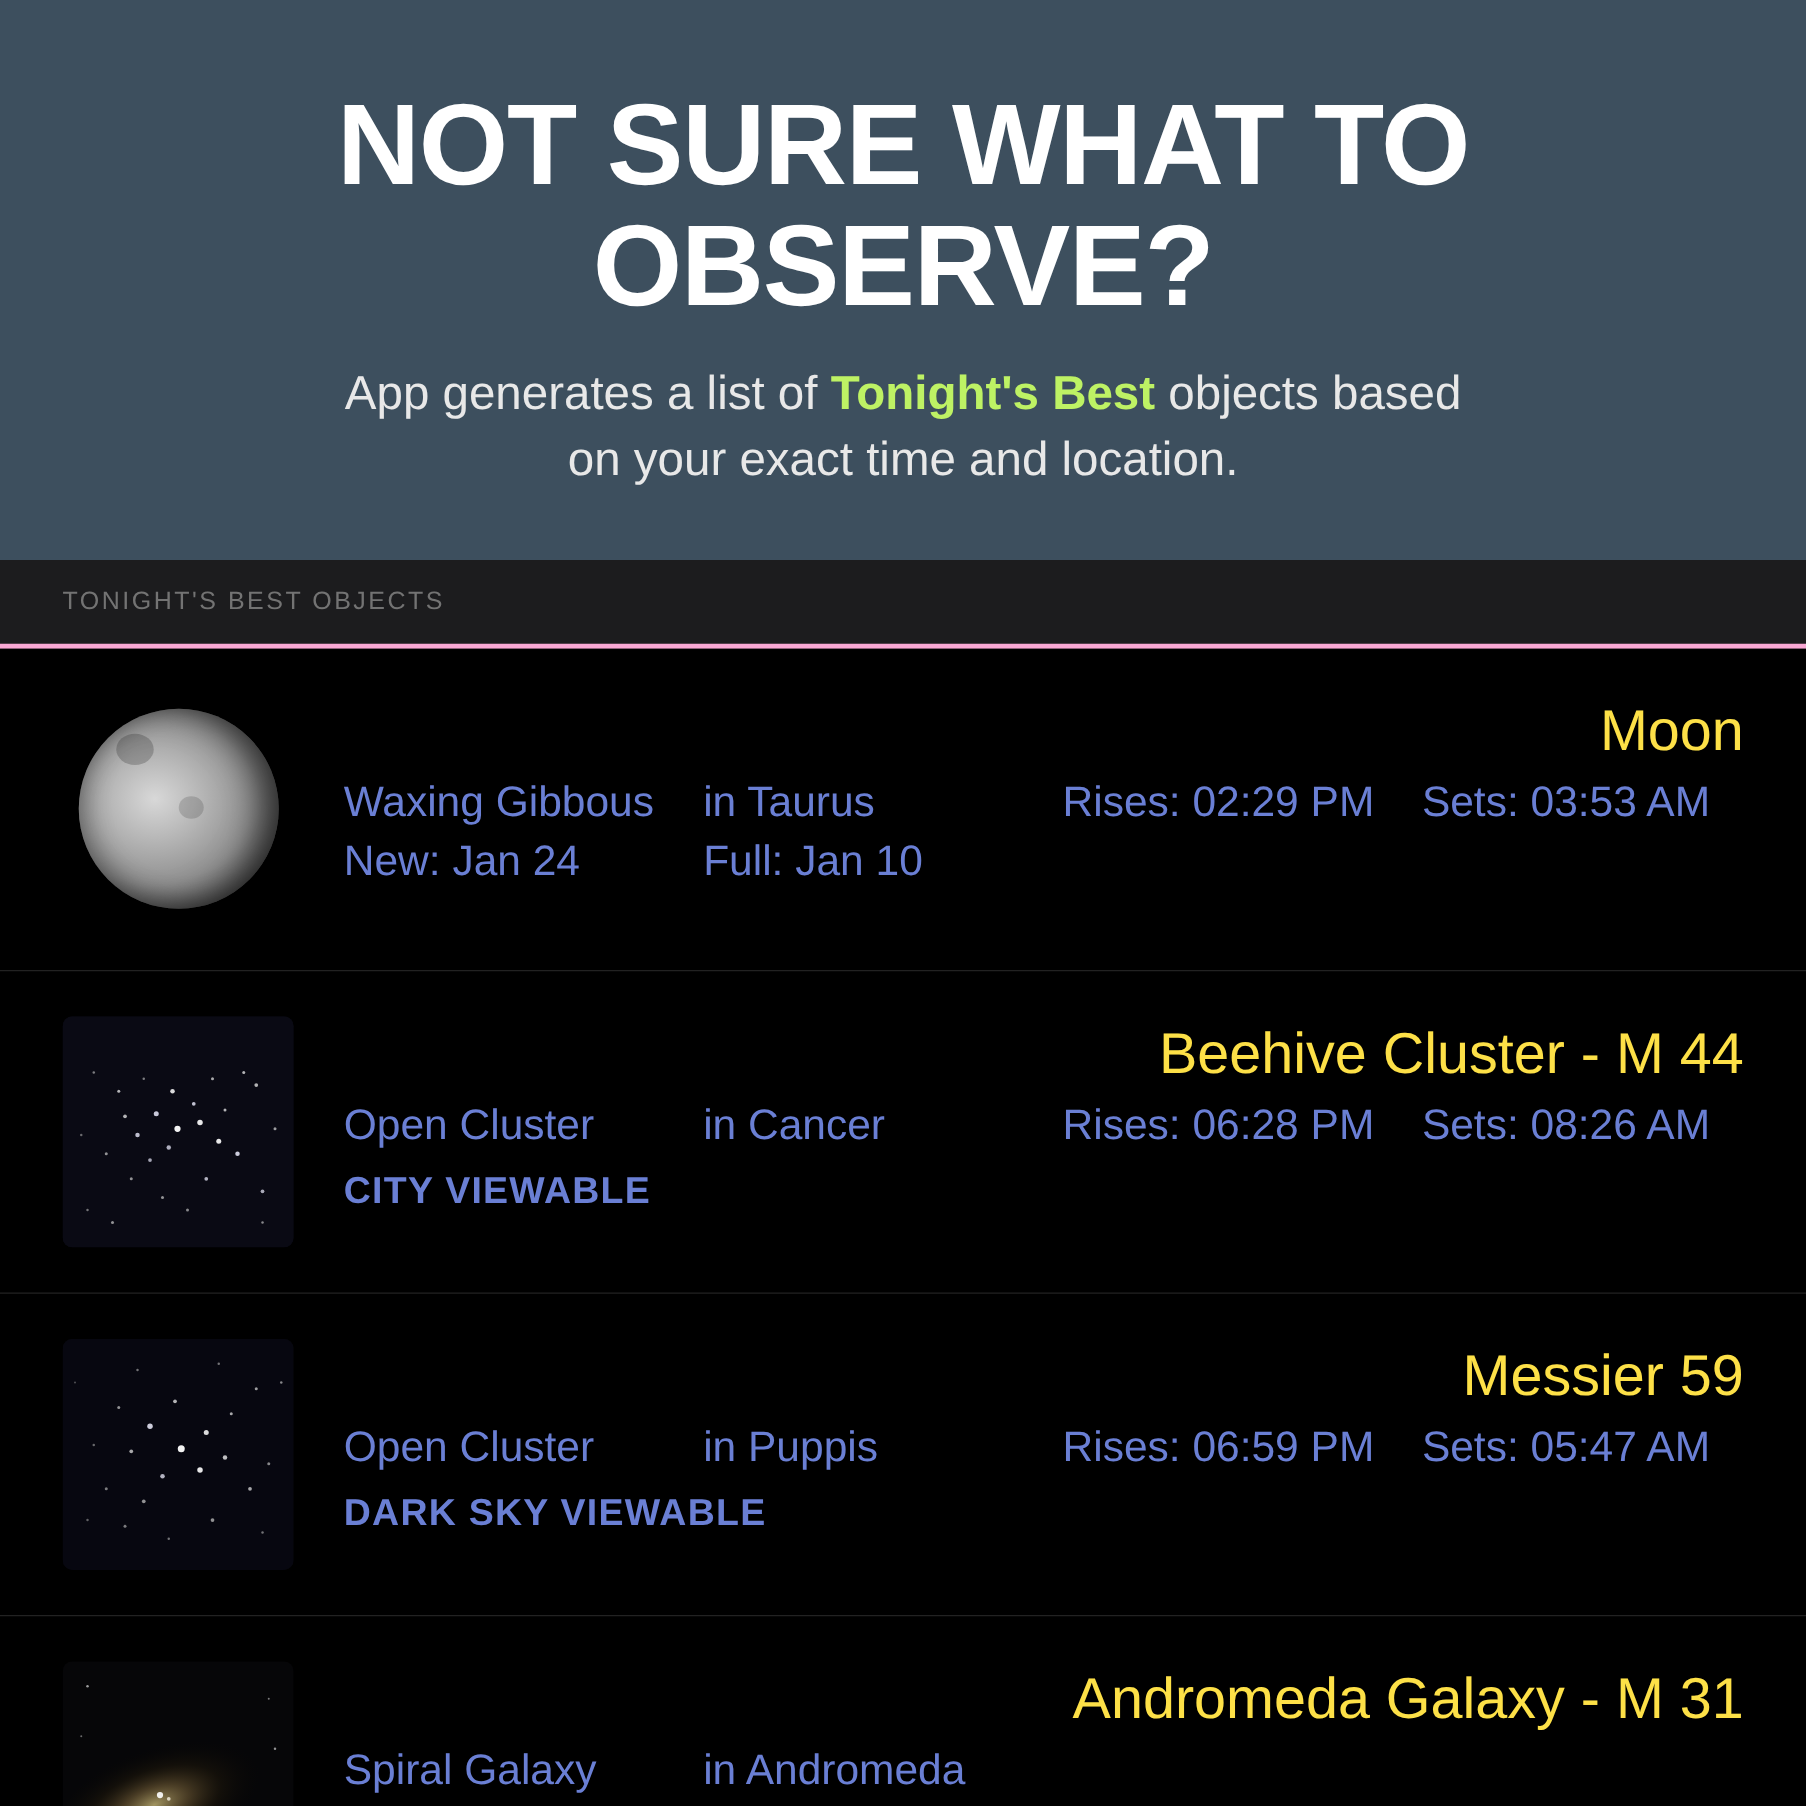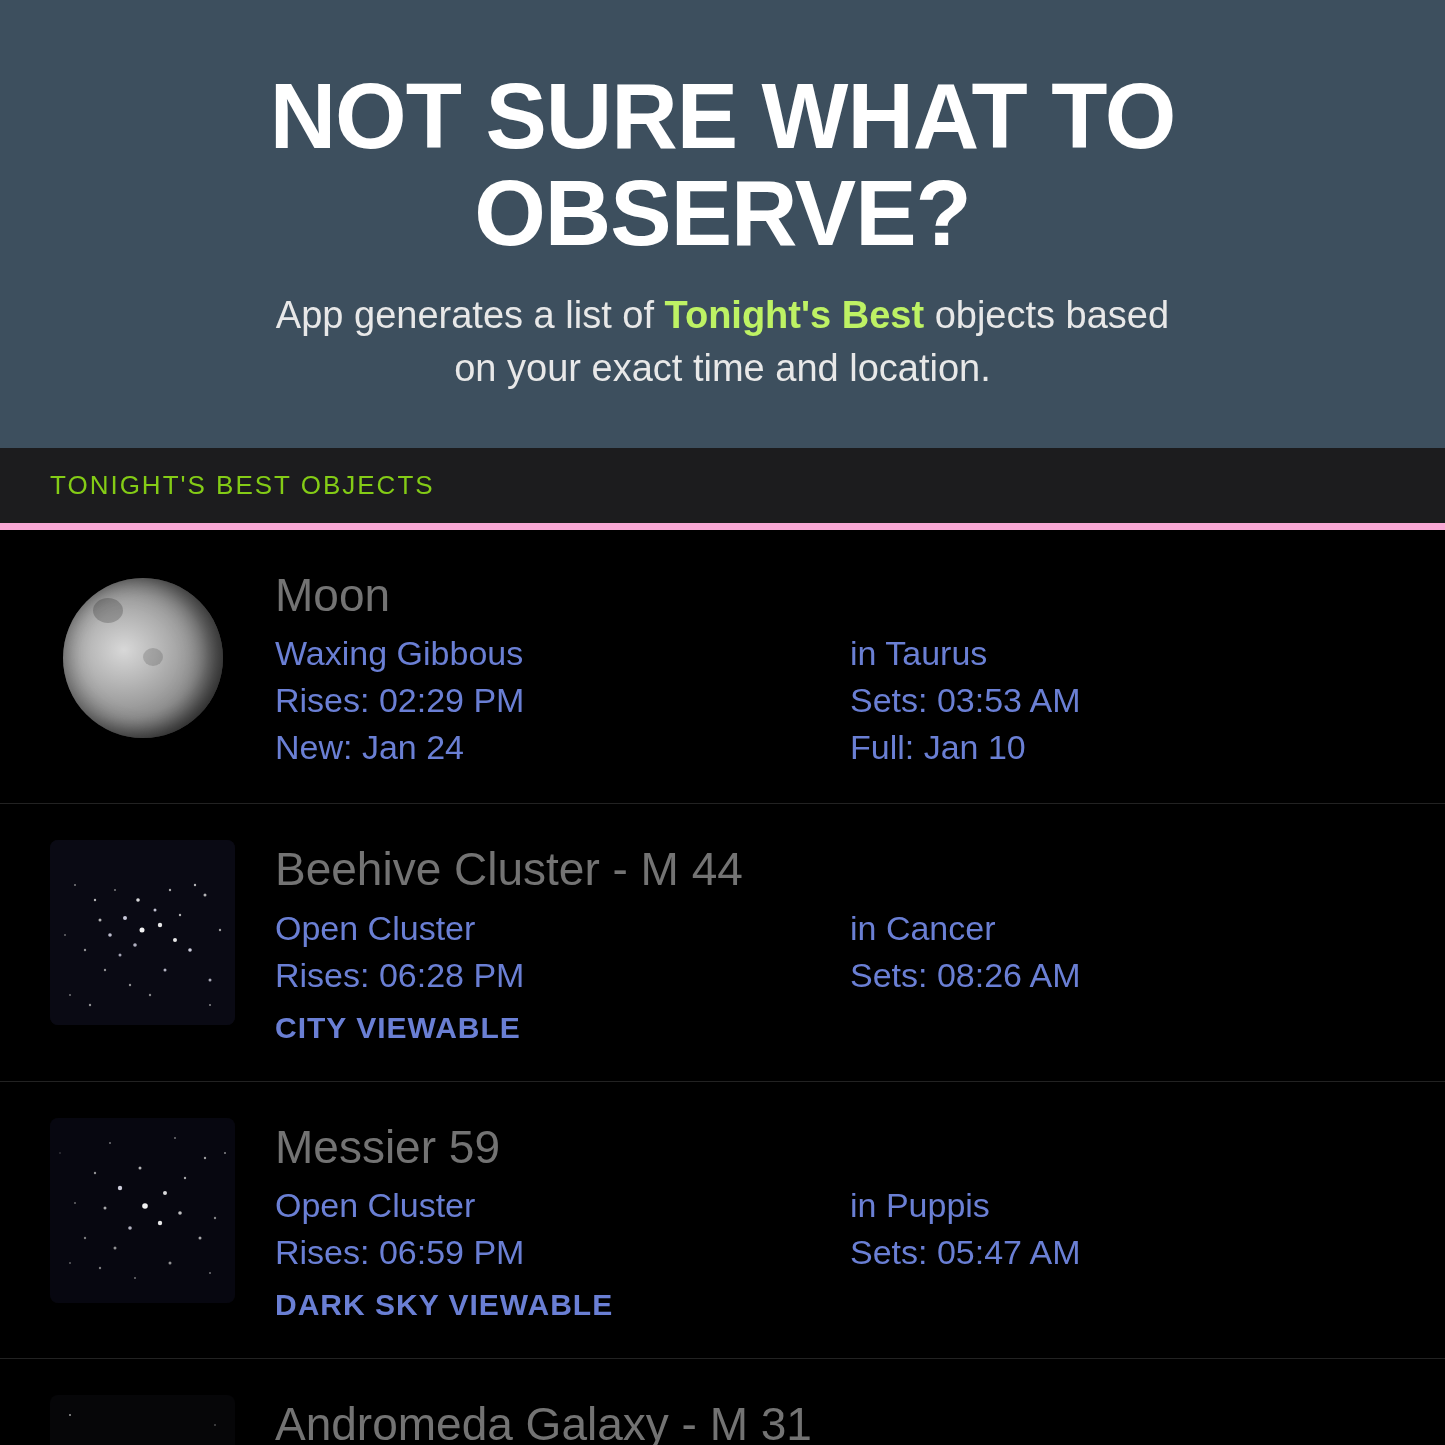--- a/index.html
+++ b/index.html
@@ -40,26 +40,26 @@
 
     .header-subtitle strong {
       font-weight: 700;
       color: #bef264;
     }
 
     
     .section-label {
       background: #1c1c1e;
       padding: 22px 50px;
-      font-size: 26px;
+      font-size: 20px;
       font-weight: 500;
-      color: #84cc16;
+      color: #737373;
       letter-spacing: 2px;
       text-transform: uppercase;
-      border-bottom: 7px solid #f9a8d4;
+      border-bottom: 4px solid #f9a8d4;
     }
 
     
     .object-list {
       background: #000;
     }
 
     .object-item {
       display: flex;
       flex-direction: row;
@@ -138,28 +138,29 @@
     }
 
     .object-info {
       flex: 1;
       padding-top: 4px;
     }
 
     .object-name {
       font-size: 46px;
       font-weight: 300;
-      color: #737373;
+      color: #fde047;
       margin-bottom: 14px;
       line-height: 1.1;
+      text-align: right;
     }
 
     .object-details {
       display: grid;
-      grid-template-columns: 1fr 1fr;
+      grid-template-columns: 1fr 1fr 1fr 1fr;
       row-gap: 8px;
       column-gap: 30px;
     }
 
     .detail-text {
       font-size: 34px;
       color: #6a7fd4;
       font-weight: 300;
     }
 

